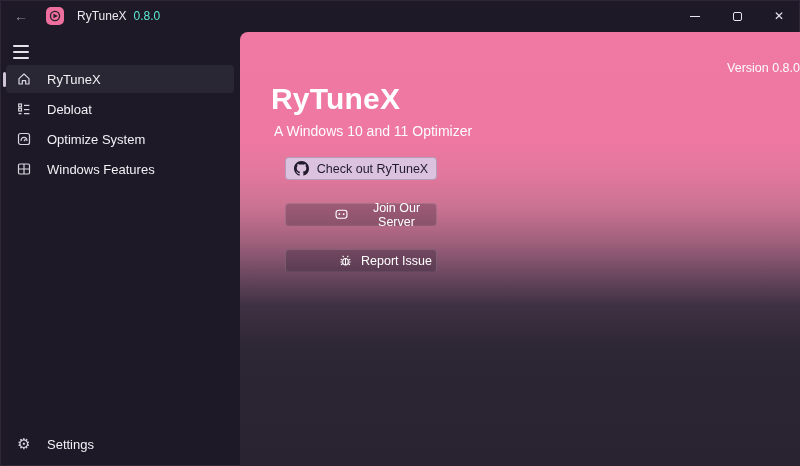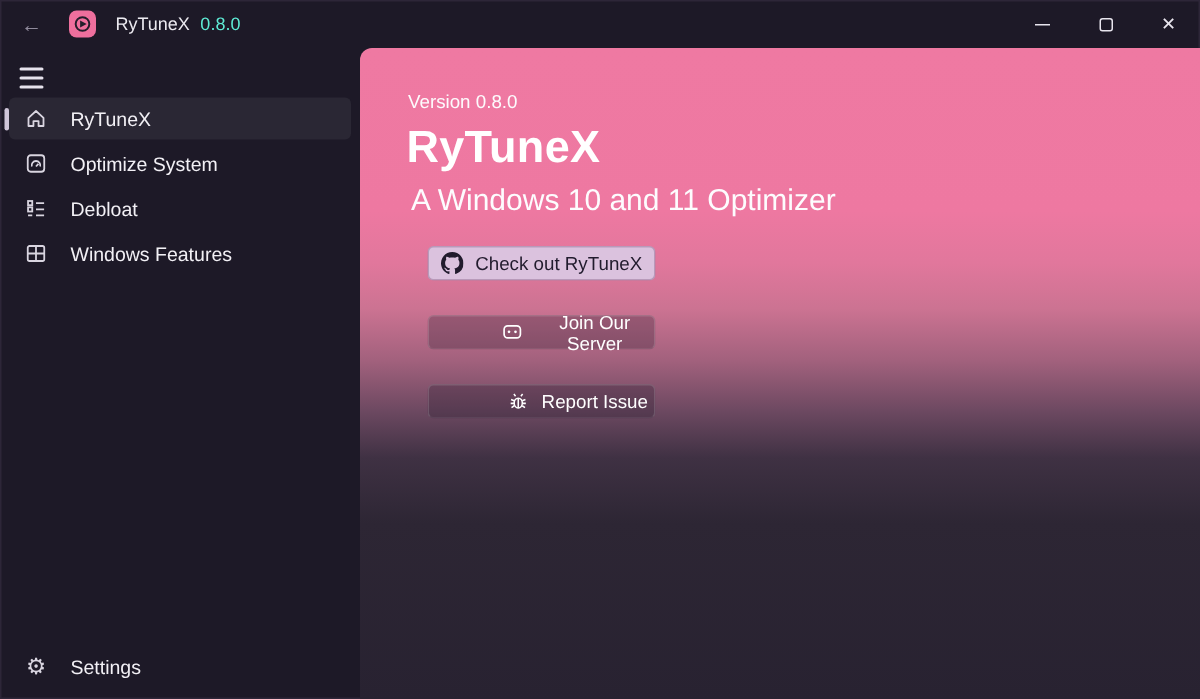--- a/index.html
+++ b/index.html
@@ -83,23 +83,23 @@
       #e1779c 33%,
       #cc7392 40%,
       #a2617d 48%,
       #6b4860 56%,
       #3f3143 63%,
       #2d2634 73%,
       #282231 100%);
     overflow:hidden;
   }
   .hero { padding:29px 0 0 31px; }
-  .hero-version { font-size:12.5px; color:#fdfbfd; margin:0 0 7px 1px; }
+  .hero-version { font-size:12.5px; color:#fdfbfd; margin:0 0 7px 1px;text-align:right; }
   .hero-title { font-size:30px; font-weight:700; color:#ffffff; letter-spacing:0.2px; }
-  .hero-subtitle { font-size:20px; color:#fdfcfe; margin:7px 0 0 3px; }
+  .hero-subtitle { font-size:14px; color:#fdfcfe; margin:7px 0 0 3px; }
   .btn-stack {
     margin:18px 0 0 14px; width:152px;
     display:flex; flex-direction:column; gap:23px;
   }
   .hero-btn {
     height:23px; border-radius:4px; font-size:12.5px;
     display:flex; align-items:center; justify-content:center; gap:8px;
     font-family:inherit; cursor:default;
   }
   .hero-btn.accent {
@@ -162,40 +162,40 @@
             <path d="M3 7.6 L8 3 L13 7.6 V13 H9.7 V9.7 H6.3 V13 H3 Z"></path>
           </svg>
         </span>
         <span class="nav-label">RyTuneX</span>
       </div>
 
       <div class="nav-item">
 
         <span class="nav-icon">
           <svg viewBox="0 0 16 16" fill="none" stroke="currentColor" stroke-width="1.2">
-            <rect x="2.5" y="2.5" width="11" height="11" rx="2"></rect>
-            <path d="M5.2 10 A2.9 2.9 0 1 1 10.8 10"></path>
-            <path d="M8 10 L9.6 8.2"></path>
-          </svg>
-        </span>
-        <span class="nav-label">Optimize System</span>
-      </div>
-
-      <div class="nav-item">
-
-        <span class="nav-icon">
-          <svg viewBox="0 0 16 16" fill="none" stroke="currentColor" stroke-width="1.2">
             <rect x="2.7" y="3" width="2.8" height="2.8"></rect>
             <path d="M8 4.4 H13.4"></path>
             <rect x="2.7" y="7.2" width="2.8" height="2.8"></rect>
             <path d="M8 8.6 H13.4"></path>
             <path d="M2.7 12.6 H5.5 M8 12.6 H13.4"></path>
           </svg>
         </span>
         <span class="nav-label">Debloat</span>
+      </div>
+
+      <div class="nav-item">
+
+        <span class="nav-icon">
+          <svg viewBox="0 0 16 16" fill="none" stroke="currentColor" stroke-width="1.2">
+            <rect x="2.5" y="2.5" width="11" height="11" rx="2"></rect>
+            <path d="M5.2 10 A2.9 2.9 0 1 1 10.8 10"></path>
+            <path d="M8 10 L9.6 8.2"></path>
+          </svg>
+        </span>
+        <span class="nav-label">Optimize System</span>
       </div>
 
 
       <div class="nav-item">
 
         <span class="nav-icon">
           <svg viewBox="0 0 16 16" fill="none" stroke="currentColor" stroke-width="1.2">
             <rect x="2.5" y="3" width="11" height="10" rx="1.2"></rect>
             <path d="M8 3 V13 M2.5 8 H13.5"></path>
           </svg>

